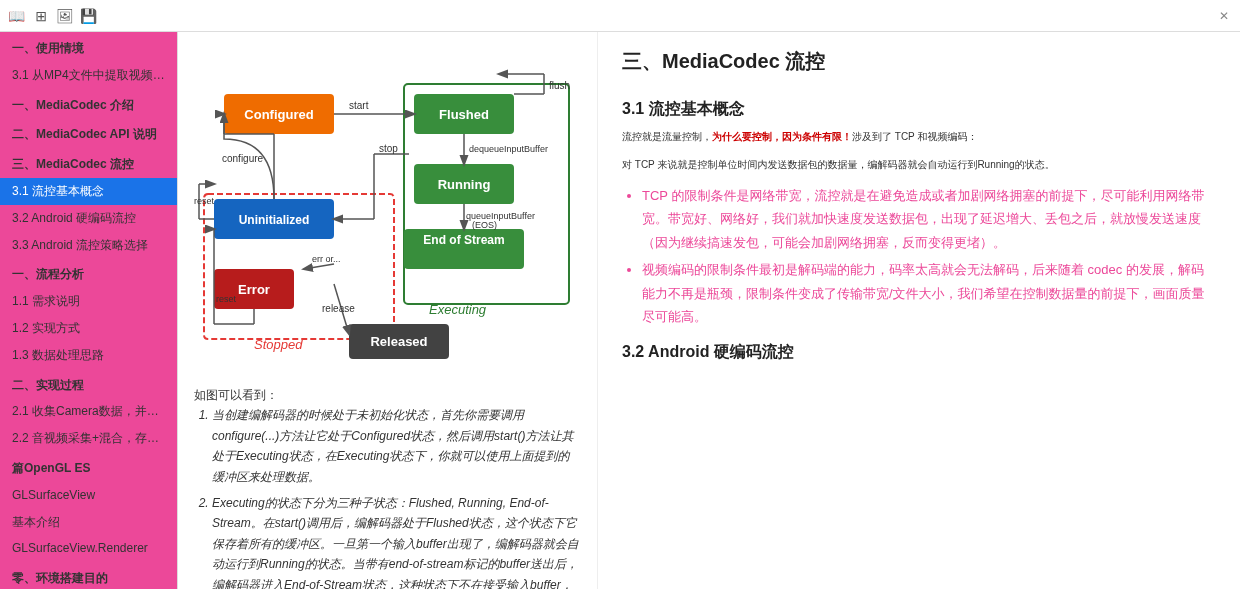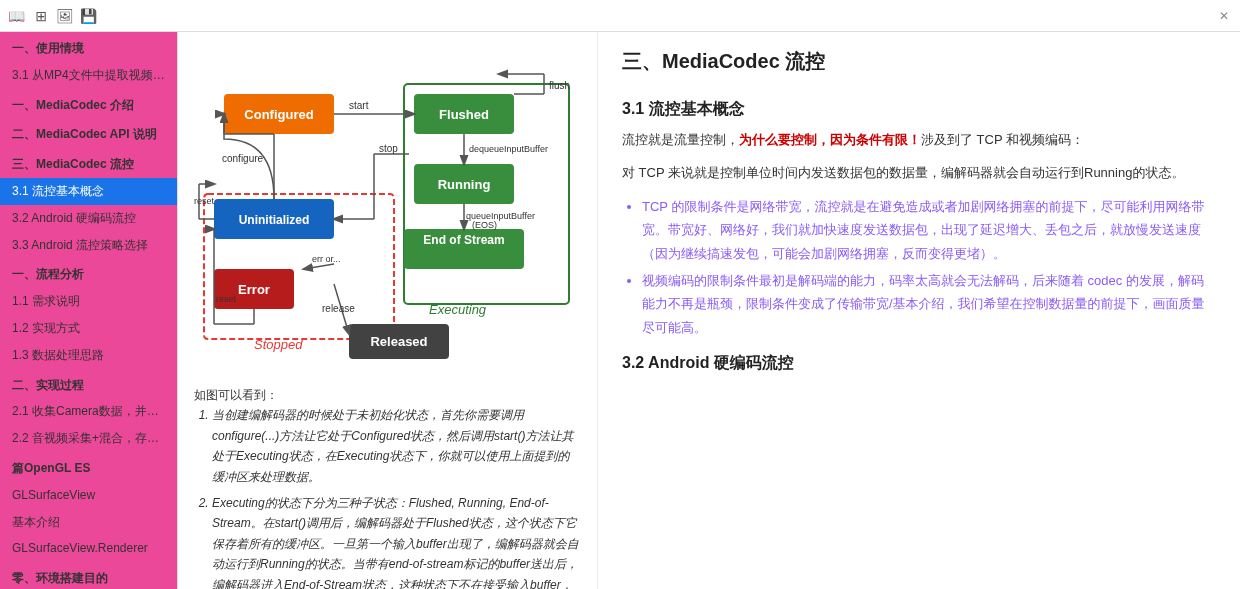--- a/index.html
+++ b/index.html
@@ -30,24 +30,24 @@
     .text-panel { flex: 1; overflow-y: auto; padding: 16px 24px; background: #fff; }
     .diagram-svg { width: 380px; height: 330px; }
 
     .desc-text { font-size: 12px; color: #333; line-height: 1.7; margin-top: 8px; }
     .desc-text ol { padding-left: 18px; }
     .desc-text ol li { margin-bottom: 6px; font-style: italic; }
 
     
     .section-title { font-size: 20px; font-weight: bold; color: #222; margin-bottom: 16px; padding-bottom: 8px; }
     .subsection-title { font-size: 16px; font-weight: bold; color: #222; margin: 14px 0 8px 0; }
-    .para { font-size: 13px; color: #333; line-height: 1.8; margin-bottom: 10px; }
+    .para { font-size: 10px; color: #333; line-height: 1.8; margin-bottom: 10px; }
     .para strong { font-weight: bold; color: #c00; }
     .bullet-list { padding-left: 20px; margin-bottom: 10px; }
-    .bullet-list li { font-size: 13px; color: #8b5cf6; line-height: 1.8; margin-bottom: 4px; }
+    .bullet-list li { font-size: 13px; color: #ec4899; line-height: 1.8; margin-bottom: 4px; }
 
     
     ::-webkit-scrollbar { width: 6px; height: 6px; }
     ::-webkit-scrollbar-track { background: #f1f1f1; }
     ::-webkit-scrollbar-thumb { background: #ccc; border-radius: 3px; }
   </style>
 </head>
 <body>
 
 <div class="app-window">
@@ -188,21 +188,21 @@
         <div class="subsection-title">3.1 流控基本概念</div>
 
         <p class="para">
           流控就是流量控制，<strong>为什么要控制，因为条件有限！</strong>涉及到了 TCP 和视频编码：
         </p>
 
         <p class="para">对 TCP 来说就是控制单位时间内发送数据包的数据量，编解码器就会自动运行到Running的状态。</p>
 
         <ul class="bullet-list">
           <li>TCP 的限制条件是网络带宽，流控就是在避免造成或者加剧网络拥塞的前提下，尽可能利用网络带宽。带宽好、网络好，我们就加快速度发送数据包，出现了延迟增大、丢包之后，就放慢发送速度（因为继续搞速发包，可能会加剧网络拥塞，反而变得更堵）。</li>
-          <li>视频编码的限制条件最初是解码端的能力，码率太高就会无法解码，后来随着 codec 的发展，解码能力不再是瓶颈，限制条件变成了传输带宽/基本介绍，我们希望在控制数据量的前提下，画面质量尽可能高。</li>
+          <li>视频编码的限制条件最初是解码端的能力，码率太高就会无法解码，后来随着 codec 的发展，解码能力不再是瓶颈，限制条件变成了传输带宽/文件大小，我们希望在控制数据量的前提下，画面质量尽可能高。</li>
         </ul>
 
 
 
         <div class="subsection-title">3.2 Android 硬编码流控</div>
 
       </div>
 
     </div>
   </div>

